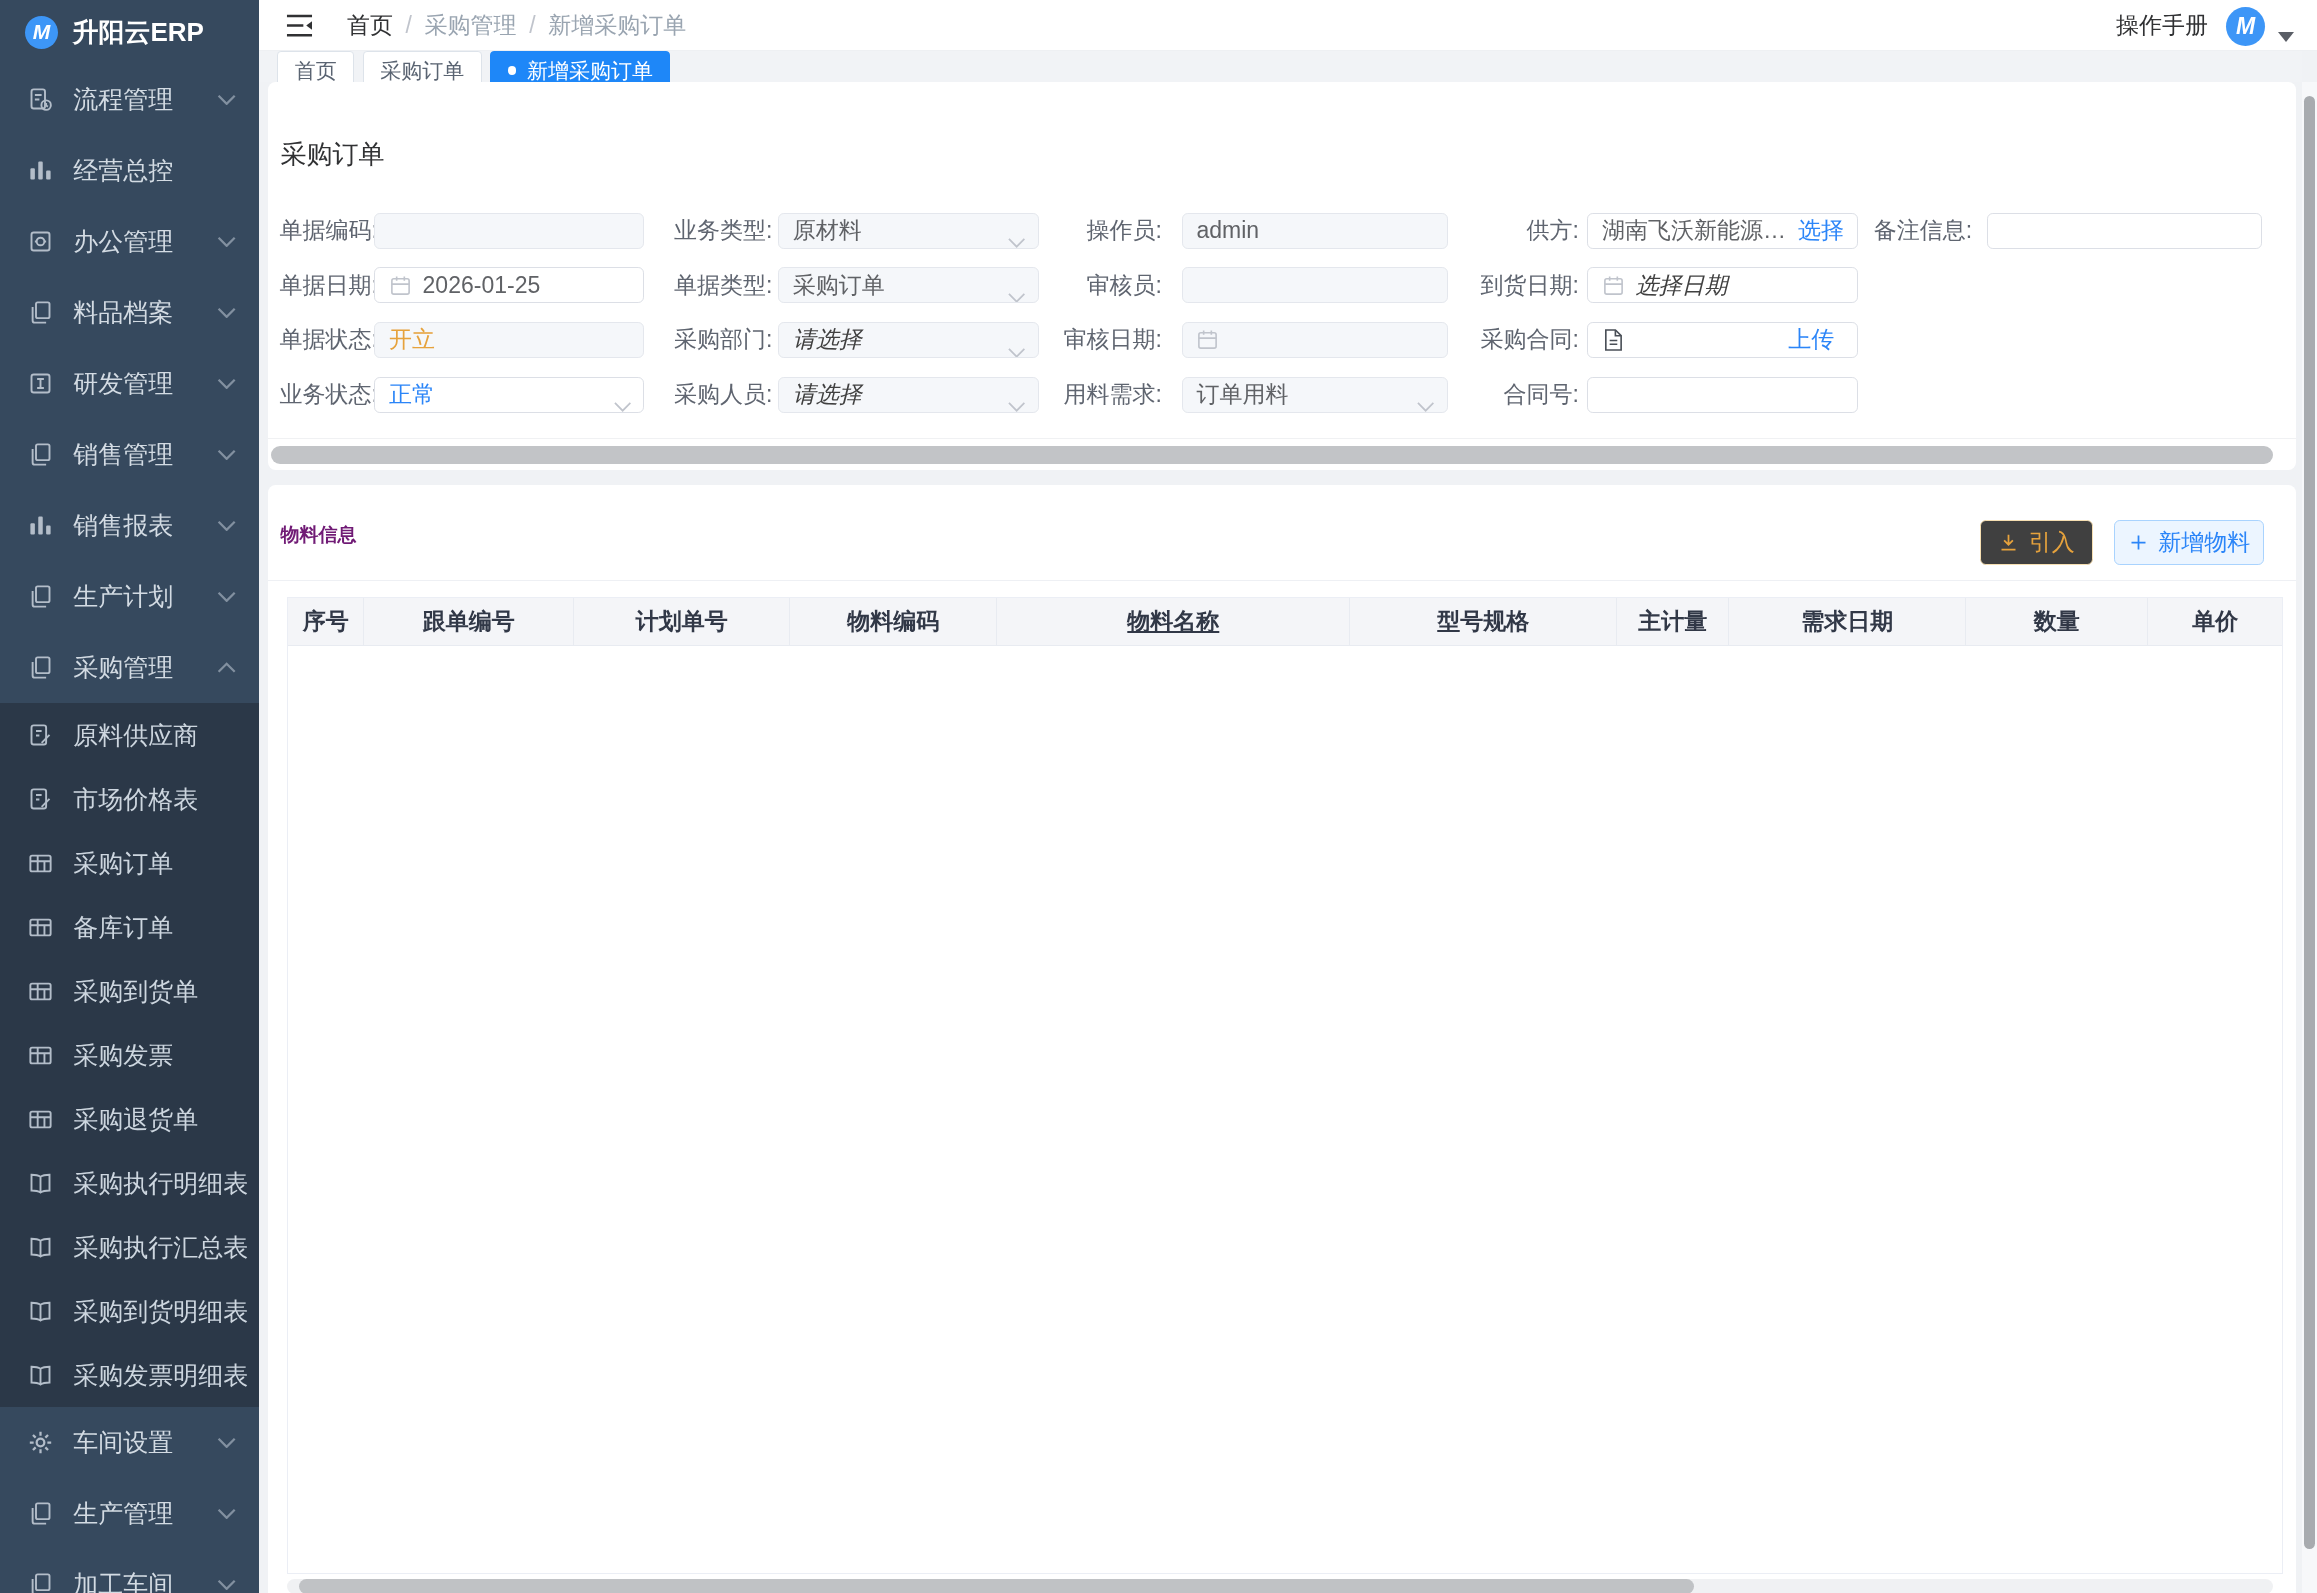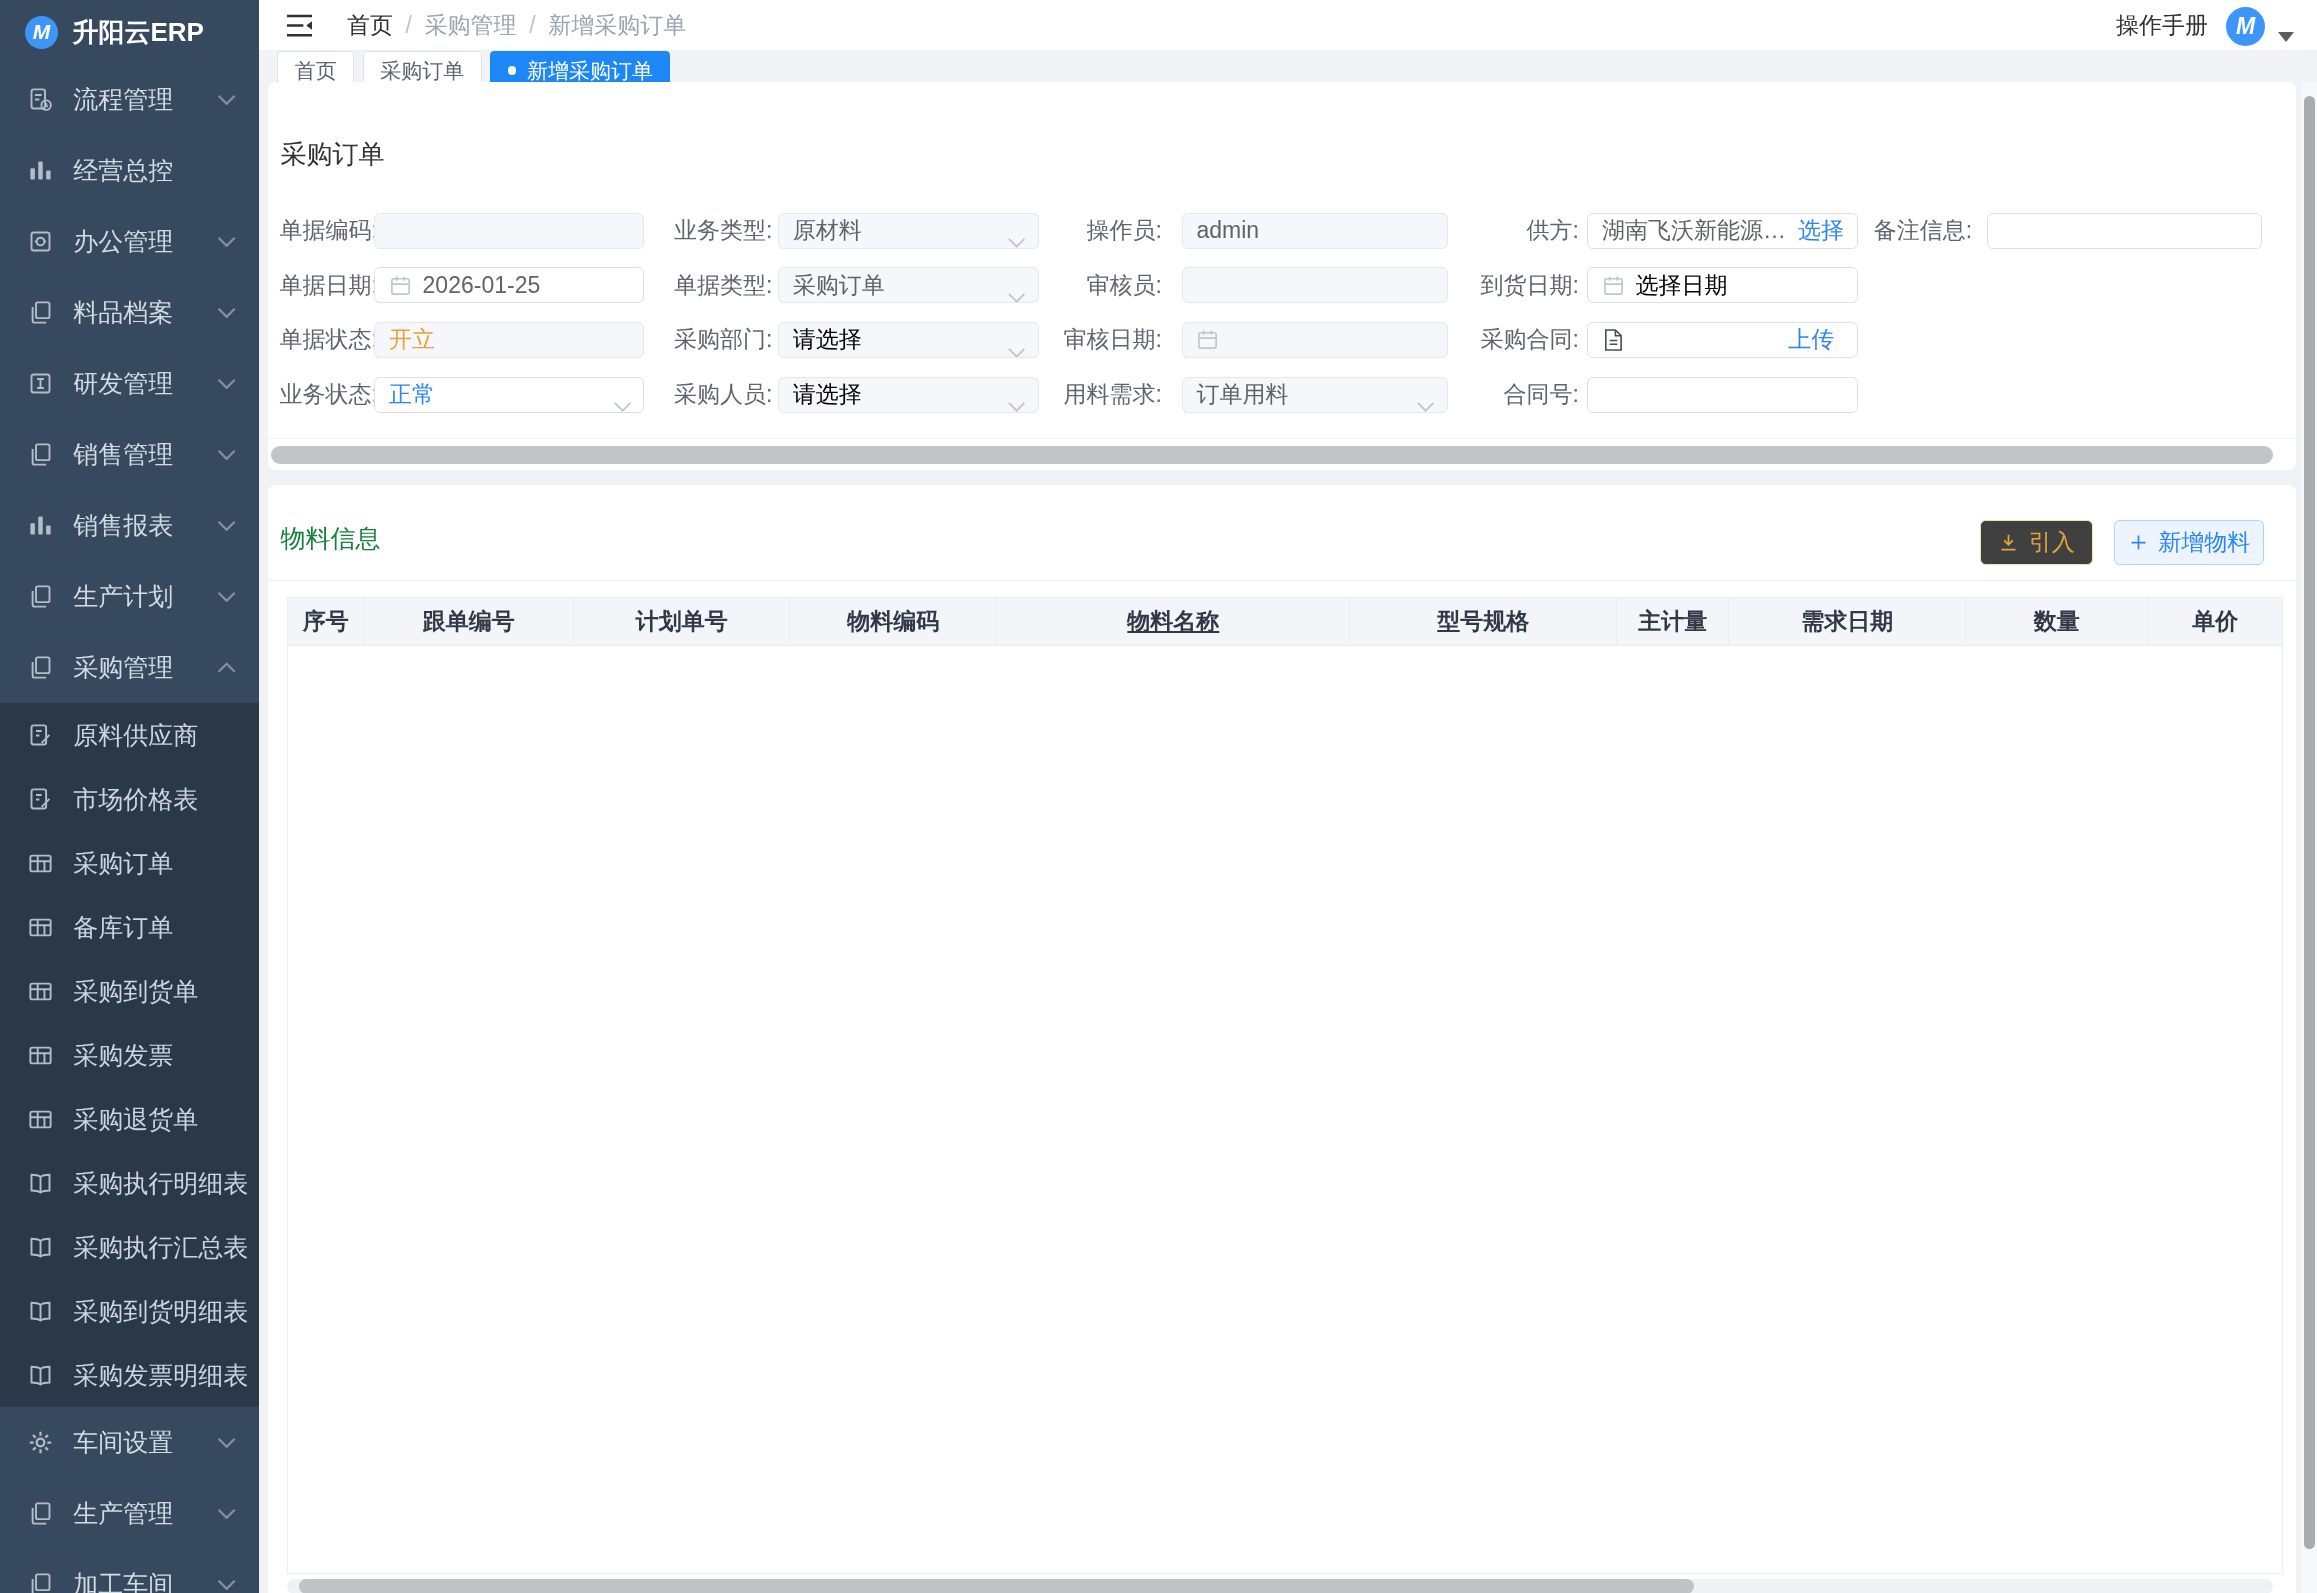--- a/index.html
+++ b/index.html
@@ -66,37 +66,37 @@
   .lb1{width:92px;} .in1{width:270px;margin-left:2.9px;}
   .lb2{width:126px;margin-left:1.9px;} .in2{width:261px;margin-left:5.8px;}
   .lb3{width:116px;margin-left:6.8px;} .in3{width:266px;margin-left:20px;}
   .lb4{width:124px;margin-left:6.8px;} .in4{width:271px;margin-left:8.7px;}
   .lb5{width:106px;margin-left:7.7px;} .in5{width:275px;margin-left:14.5px;}
 
   .f-input{height:36px;border:1px solid #dcdfe6;border-radius:5.8px;background:#fff;display:flex;align-items:center;
            padding:0 13.5px;font-size:23px;color:#606266;position:relative;overflow:hidden;white-space:nowrap;}
   .f-input .val{flex:1;overflow:hidden;text-overflow:ellipsis;}
   .dis{background:#f5f7fa;border-color:#e4e7ed;}
-  .ph{color:#000000;}
+  .ph{color:#404040;font-style:italic;}
   .orange{color:#e6a23c;}
   .blue{color:#2b85f8;}
   .sel-chev{position:absolute;right:11.6px;top:15.4px;color:#c0c4cc;}
   .sel-chev svg{width:19.3px;height:12.6px;}
   .cal-ic{display:flex;align-items:center;margin-right:10.6px;color:#c0c4cc;flex:0 0 auto;}
   .cal-ic svg{width:23px;height:23px;}
   .doc-ic{display:flex;align-items:center;margin-right:10.6px;color:#4a4f57;flex:0 0 auto;}
   .doc-ic svg{width:22px;height:24px;}
   .in-link{font-size:23px;color:#2b85f8;cursor:pointer;flex:0 0 auto;padding-right:9.7px;}
 
   .p1-divider{position:absolute;left:0;right:0;top:356px;border-top:1px solid #f0f1f3;}
   .hthumb1{position:absolute;left:2.9px;top:364px;width:2002px;height:18.3px;border-radius:9.7px;background:#c2c4c7;cursor:pointer;}
 
   
   .p2-head{position:relative;height:96px;border-bottom:1px solid #eef0f4;}
-  .p2-title{position:absolute;left:12.6px;top:37px;font-size:25px;font-weight:normal;color:#15803d;}
+  .p2-title{position:absolute;left:12.6px;top:37px;font-size:19px;font-weight:bold;color:#701a75;}
   .btn2{position:absolute;top:35px;height:45px;border-radius:5.8px;font-size:23px;display:inline-flex;align-items:center;
         justify-content:center;gap:9.7px;cursor:pointer;}
   .btn-import{right:203px;width:113px;background:#404040;border:1px solid #f6dfb2;color:#e6a23c;}
   .btn-add{right:32px;width:150px;background:#ecf5ff;border:1px solid #a9d3fe;color:#2b85f8;}
   .btn2 svg{width:21px;height:21px;}
 
   .mtable{position:absolute;left:19.3px;top:112px;width:1996px;height:977px;border:1px solid #ebeef5;background:#fff;}
   .mt-head{display:flex;height:48px;background:#f4f5f8;border-bottom:1px solid #e8ebf1;}
   .mt-cell{display:flex;align-items:center;justify-content:center;font-size:23px;font-weight:bold;color:#313847;
            border-right:1px solid #e8ebf1;height:100%;}

